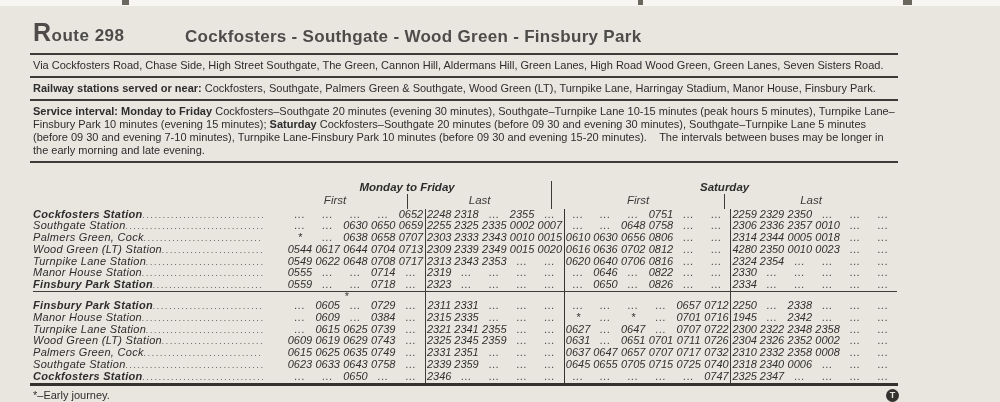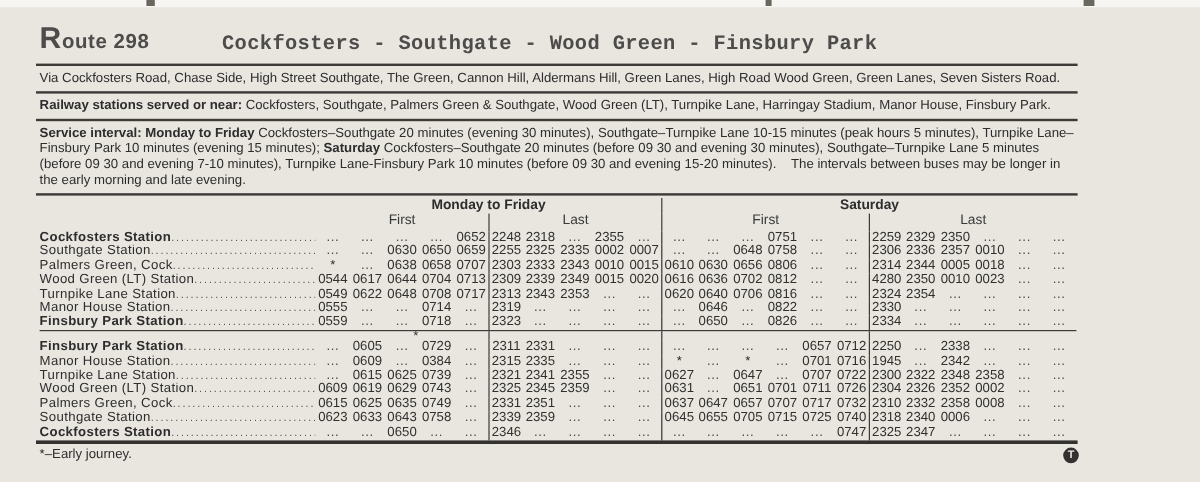--- a/index.html
+++ b/index.html
@@ -14,39 +14,39 @@
   .scan-mark{position:absolute;top:0;height:5px;background:#6a675f;}
   .m1{left:122px;width:7px;}
   .m2{left:638px;width:5px;}
   .m3{left:903px;width:9px;}
 
   .page{position:absolute;top:6px;left:0;width:912px;padding:0;}
 
   .hdr{display:flex;align-items:flex-end;padding:12px 15px 6px 33px;color:#4d4c4a;}
   .route{font-weight:bold;font-size:17px;letter-spacing:.5px;width:152px;}
   .route::first-letter{font-size:25px;}
-  .title{font-weight:bold;font-size:17px;letter-spacing:.3px;font-family:Liberation Mono, monospace;}
+  .title{font-weight:bold;font-size:17px;letter-spacing:.3px;}
 
   .rule{height:2px;background:#3c3b38;margin:0 14px 0 30px;}
   .rule.thin{height:1.5px;}
   .rule.thick{height:3px;background:#33322f;}
 
   .para{padding:4px 15px 4px 33px;font-size:11px;line-height:13px;}
   .b{font-weight:bold;}
 
   
-  .ttable{padding:2px 15px 0 33px;}
+  .ttable{padding:18px 15px 0 33px;font-style:italic;}
   .thead-a{display:grid;grid-template-columns:230px 10fr 12fr;height:13px;}
   .thead-a .half{text-align:center;font-weight:bold;font-size:11.5px;line-height:13px;}
   .thead-a .sat{border-left:1.5px solid #3c3b38;}
   .thead-b{display:grid;grid-template-columns:230px 5fr 5fr 6fr 6fr;height:15px;}
   .thead-b .quarter{text-align:center;font-size:11.5px;line-height:13px;color:#3a3a38;}
   .thead-b .bl{border-left:1.5px solid #3c3b38;}
 
-  .trow{display:grid;grid-template-columns:230px 1fr;height:11.8px;}
+  .trow{display:grid;grid-template-columns:230px 1fr;height:11.8px;gap:23px;}
   .station{display:flex;align-items:baseline;overflow:hidden;font-size:11px;line-height:11.8px;letter-spacing:.3px;white-space:nowrap;}
   .trow.bold .sname{font-weight:bold;}
   .leader{flex:1;overflow:hidden;color:#54524e;font-size:9px;}
   .leader::after{content:"..........................................................";letter-spacing:1.6px;}
   .slots{display:grid;grid-template-columns:repeat(22,1fr);font-size:11px;line-height:11.8px;}
   .slots span{text-align:center;overflow:visible;white-space:nowrap;color:#30302e;}
   .slots span.dots{color:#4b4a46;letter-spacing:.5px;}
   .slots span:nth-child(6),
   .slots span:nth-child(11),
   .slots span:nth-child(17){border-left:1.5px solid #3c3b38;}

